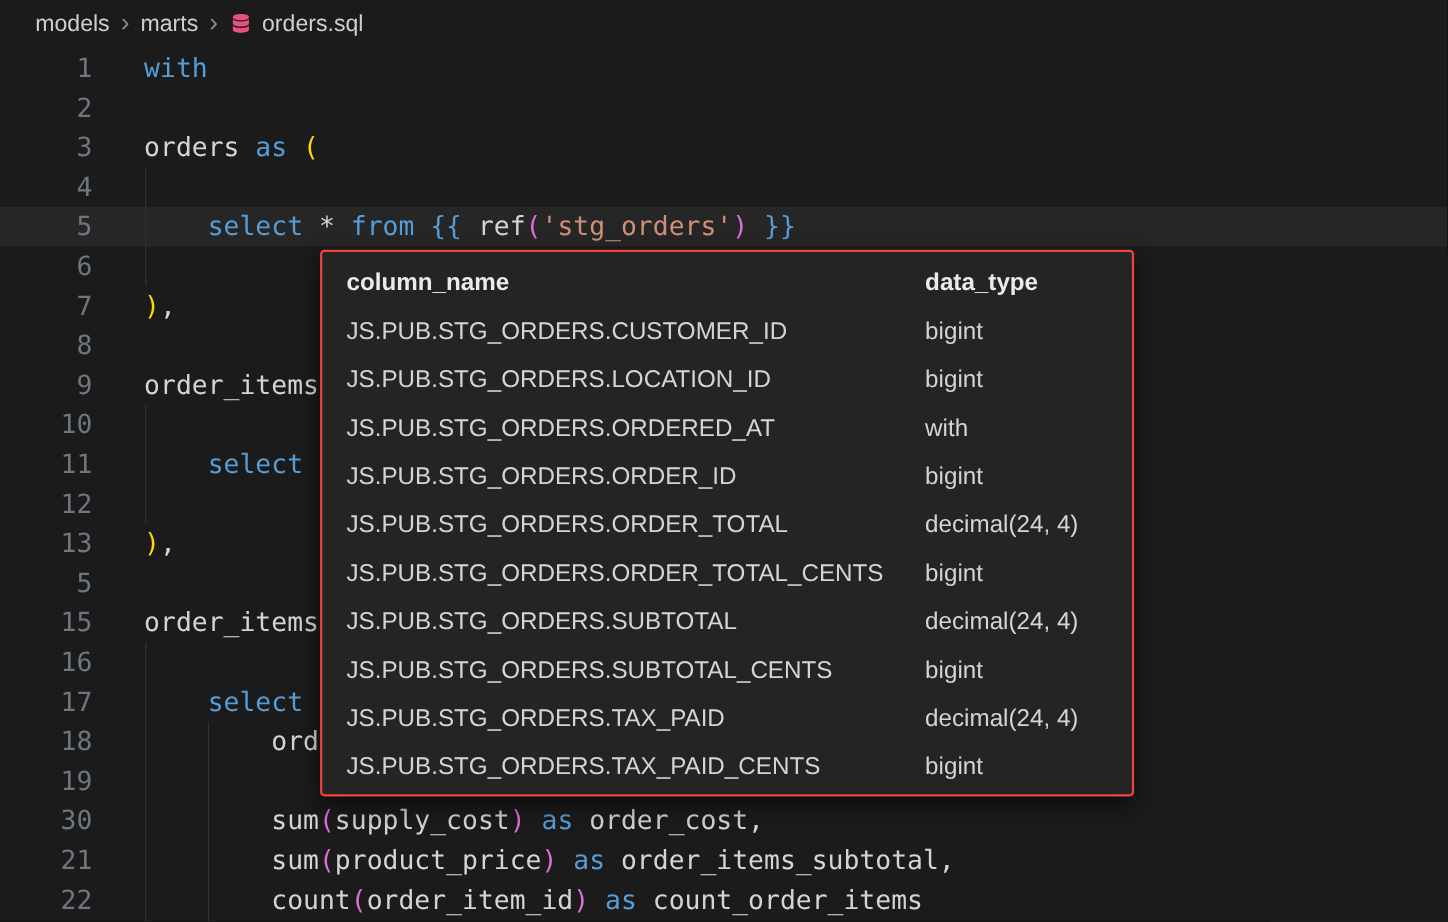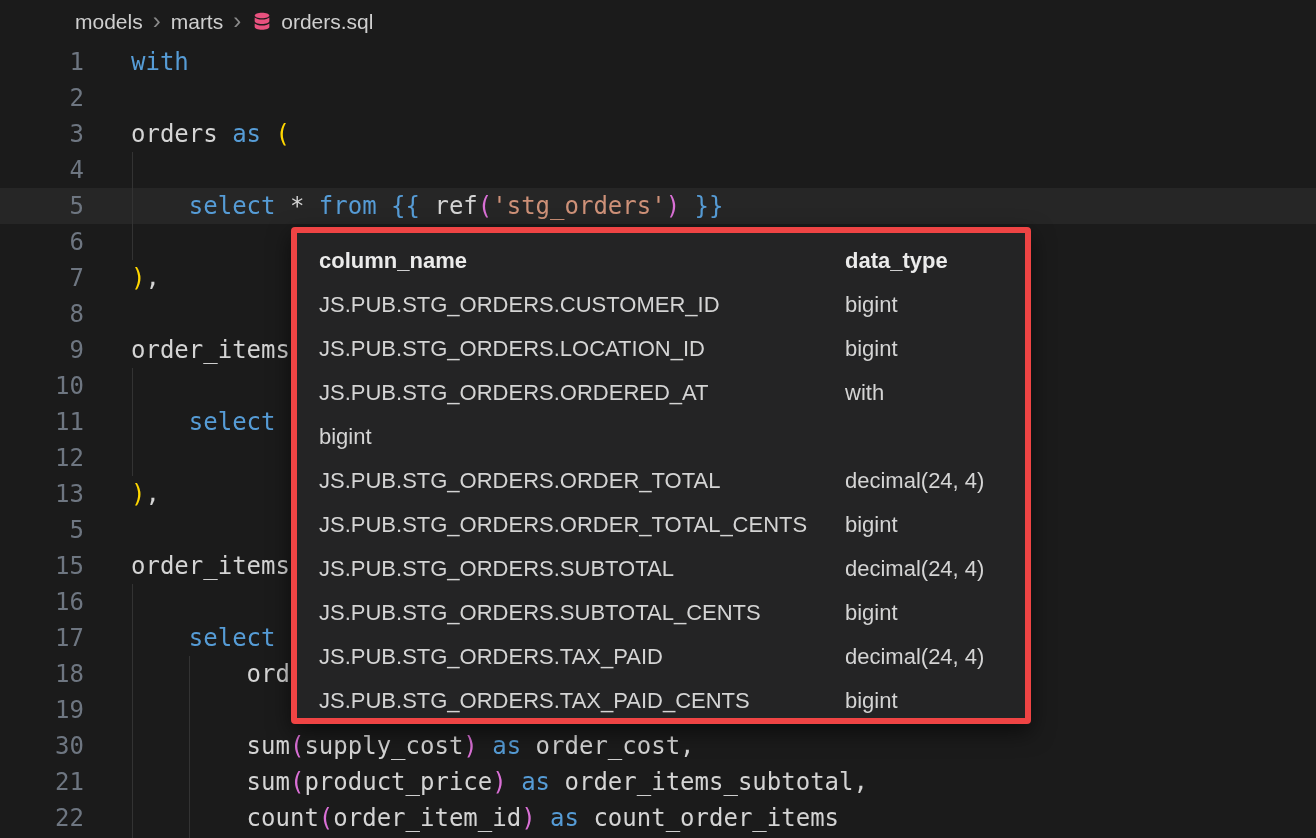--- a/index.html
+++ b/index.html
@@ -15,21 +15,20 @@
   
   .breadcrumb {
     height: 44px;
     display: flex;
     align-items: center;
     padding-left: 32px;
     font-size: 21px;
     color: #cfcfcf;
     gap: 10px;
     user-select: none;
-    margin-left: 43px;
   }
   .breadcrumb .sep { color: #8a8a8a; font-size: 24px; line-height: 1; margin-top: -3px; }
   .breadcrumb .crumb { cursor: default; }
   .breadcrumb .file-icon { display: inline-flex; align-items: center; margin-right: -2px; }
   .breadcrumb .file-icon svg { width: 22px; height: 24px; }
 
   
   .editor {
     position: absolute;
     top: 44px; left: 0; right: 0; bottom: 0;
@@ -57,21 +56,21 @@
 
   .guide { position: absolute; width: 1px; background: #333333; z-index: 1; }
 
   
   .popup {
     position: absolute;
     left: 291px; top: 227px;
     width: 740px; height: 497px;
     box-sizing: border-box;
     background: #242425;
-    border: 6px solid #ef4444;
+    border: 2px solid #ef4444;
     border-radius: 4px;
     box-shadow: 0 8px 22px rgba(0,0,0,0.55);
     padding: 6px 0;
     z-index: 10;
     font-family: "Liberation Sans", sans-serif;
     font-size: 22px;
     color: #d4d4d4;
     overflow: hidden;
   }
   .prow { display: flex; align-items: center; height: 44px; padding: 0 22px; }
@@ -143,20 +142,21 @@
         </div>
         <div class="prow">
           <span class="pcol1">JS.PUB.STG_ORDERS.LOCATION_ID</span>
           <span class="pcol2">bigint</span>
         </div>
         <div class="prow">
           <span class="pcol1">JS.PUB.STG_ORDERS.ORDERED_AT</span>
           <span class="pcol2">with</span>
         </div>
         <div class="prow">
+          <span class="pcol1">JS.PUB.STG_ORDERS.ORDER_ID</span>
           <span class="pcol2">bigint</span>
         </div>
         <div class="prow">
           <span class="pcol1">JS.PUB.STG_ORDERS.ORDER_TOTAL</span>
           <span class="pcol2">decimal(24, 4)</span>
         </div>
         <div class="prow">
           <span class="pcol1">JS.PUB.STG_ORDERS.ORDER_TOTAL_CENTS</span>
           <span class="pcol2">bigint</span>
         </div>

